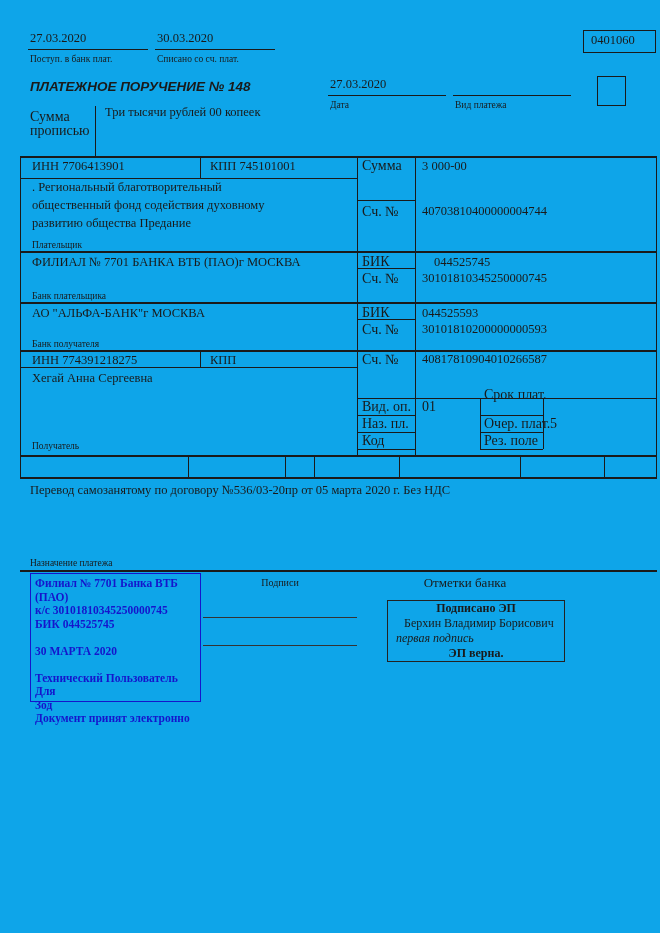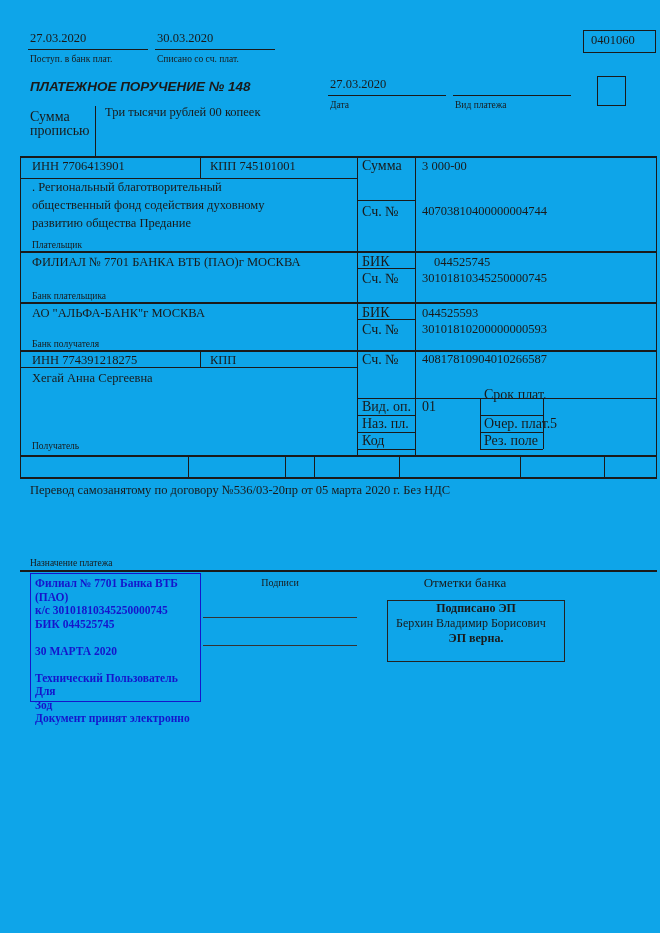--- a/index.html
+++ b/index.html
@@ -14,21 +14,21 @@
   .box{position:absolute;border:1.5px solid #1a1a1a;box-sizing:border-box;}
   .title{position:absolute;font-family:"Liberation Sans","DejaVu Sans",sans-serif;
          font-weight:bold;font-size:13.5px;white-space:nowrap;font-style:italic;}
   .bluebox{position:absolute;left:30px;top:573px;width:171px;height:129px;
            border:1.5px solid #1515cc;box-sizing:border-box;padding:3px 4px;
            color:#1515cc;font-weight:bold;font-size:11.5px;line-height:13.5px;}
   .bluebox div{min-height:13.5px;}
   .stamp{position:absolute;left:387px;top:600px;width:178px;height:62px;
          border:1.2px solid #222;box-sizing:border-box;font-size:12px;}
   .stamp .c{text-align:center;font-weight:bold;}
-  .stamp .n{padding-left:8px;}
+  .stamp .n{padding-left:8px;margin-left:8px;}
   .stamp .i{padding-left:8px;font-style:italic;}
 </style>
 </head>
 <body>
 
 <div id="page">
 
   <div class="txt" style="left:30px;top:31px;">27.03.2020</div>
   <div class="hl" style="left:28px;top:49px;width:120px;"></div>
   <div class="sm" style="left:30px;top:54px;">Поступ. в банк плат.</div>
@@ -148,16 +148,17 @@
   </div>
 
   <div class="txt" style="left:205px;top:575px;width:150px;text-align:center;font-size:10px;">Подписи</div>
   <div class="hl" style="left:203px;top:617px;width:154px;background:#333;"></div>
   <div class="hl" style="left:203px;top:645px;width:154px;background:#333;"></div>
 
   <div class="txt" style="left:385px;top:575px;width:160px;text-align:center;font-size:13px;">Отметки банка</div>
   <div class="stamp">
     <div class="c" style="">Подписано ЭП</div>
     <div class="n">Берхин Владимир Борисович</div>
+    <div class="i">первая подпись</div>
     <div class="c">ЭП верна.</div>
   </div>
 
 </div>
 
 </body></html>

